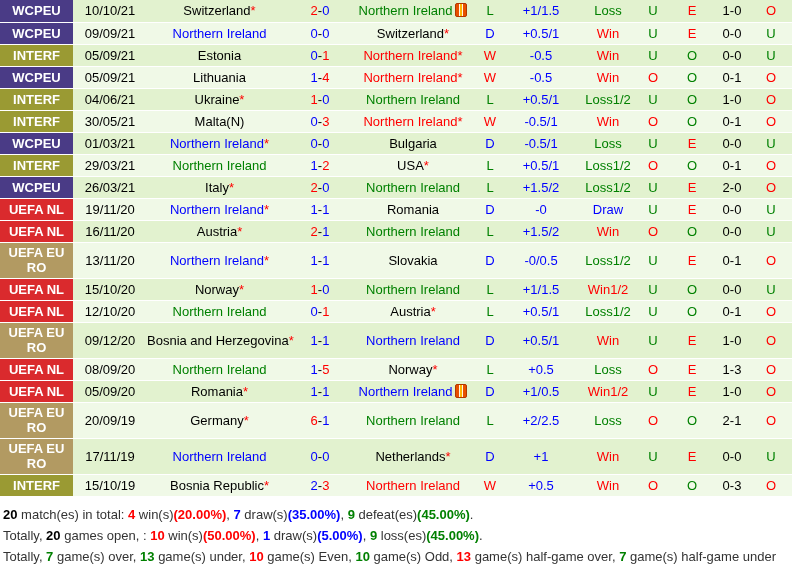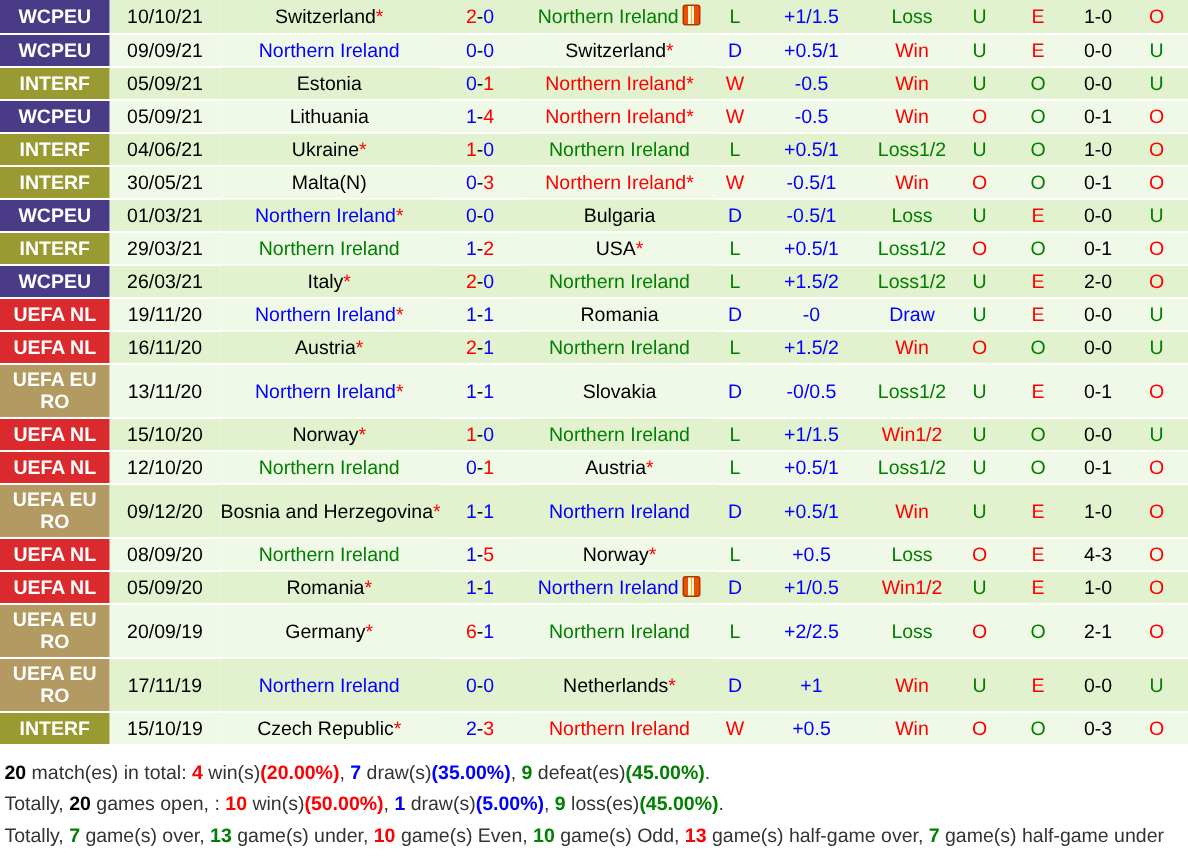--- a/index.html
+++ b/index.html
@@ -268,21 +268,21 @@
           <td class="comp" style="background: rgb(218, 42, 45);">UEFA NL</td>
           <td class="date">08/09/20</td>
           <td class="team"><span style="color: rgb(0, 128, 0);">Northern Ireland</span></td>
           <td class="score"><span style="color: rgb(0, 0, 255);">1</span><span style="color: rgb(0, 0, 0);">-</span><span style="color: rgb(255, 0, 0);">5</span></td>
           <td class="team"><span style="color: rgb(0, 0, 0);">Norway</span><span class="star">*</span></td>
           <td class="letter" style="color: rgb(0, 128, 0);">L</td>
           <td class="hcp">+0.5</td>
           <td class="hcpres" style="color: rgb(0, 128, 0);">Loss</td>
           <td class="letter" style="color: rgb(255, 0, 0);">O</td>
           <td class="letter" style="color: rgb(255, 0, 0);">E</td>
-          <td class="ht">4-3</td>
+          <td class="ht">1-3</td>
           <td class="letter" style="color: rgb(255, 0, 0);">O</td>
         </tr>
         <tr class="odd">
           <td class="comp" style="background: rgb(218, 42, 45);">UEFA NL</td>
           <td class="date">05/09/20</td>
           <td class="team"><span style="color: rgb(0, 0, 0);">Romania</span><span class="star">*</span></td>
           <td class="score"><span style="color: rgb(0, 0, 255);">1</span><span style="color: rgb(0, 0, 0);">-</span><span style="color: rgb(0, 0, 255);">1</span></td>
           <td class="team"><span style="color: rgb(0, 0, 255);">Northern Ireland</span><span class="flag"></span></td>
           <td class="letter" style="color: rgb(0, 0, 255);">D</td>
           <td class="hcp">+1/0.5</td>
@@ -316,21 +316,21 @@
           <td class="hcp">+1</td>
           <td class="hcpres" style="color: rgb(255, 0, 0);">Win</td>
           <td class="letter" style="color: rgb(0, 128, 0);">U</td>
           <td class="letter" style="color: rgb(255, 0, 0);">E</td>
           <td class="ht">0-0</td>
           <td class="letter" style="color: rgb(0, 128, 0);">U</td>
         </tr>
         <tr class="even">
           <td class="comp" style="background: rgb(154, 154, 51);">INTERF</td>
           <td class="date">15/10/19</td>
-          <td class="team"><span style="color: rgb(0, 0, 0);">Czech Republic</span><span class="star">*</span></td>
+          <td class="team"><span style="color: rgb(0, 0, 0);">Bosnia Republic</span><span class="star">*</span></td>
           <td class="score"><span style="color: rgb(0, 0, 255);">2</span><span style="color: rgb(0, 0, 0);">-</span><span style="color: rgb(255, 0, 0);">3</span></td>
           <td class="team"><span style="color: rgb(255, 0, 0);">Northern Ireland</span></td>
           <td class="letter" style="color: rgb(255, 0, 0);">W</td>
           <td class="hcp">+0.5</td>
           <td class="hcpres" style="color: rgb(255, 0, 0);">Win</td>
           <td class="letter" style="color: rgb(255, 0, 0);">O</td>
           <td class="letter" style="color: rgb(0, 128, 0);">O</td>
           <td class="ht">0-3</td>
           <td class="letter" style="color: rgb(255, 0, 0);">O</td>
         </tr>

